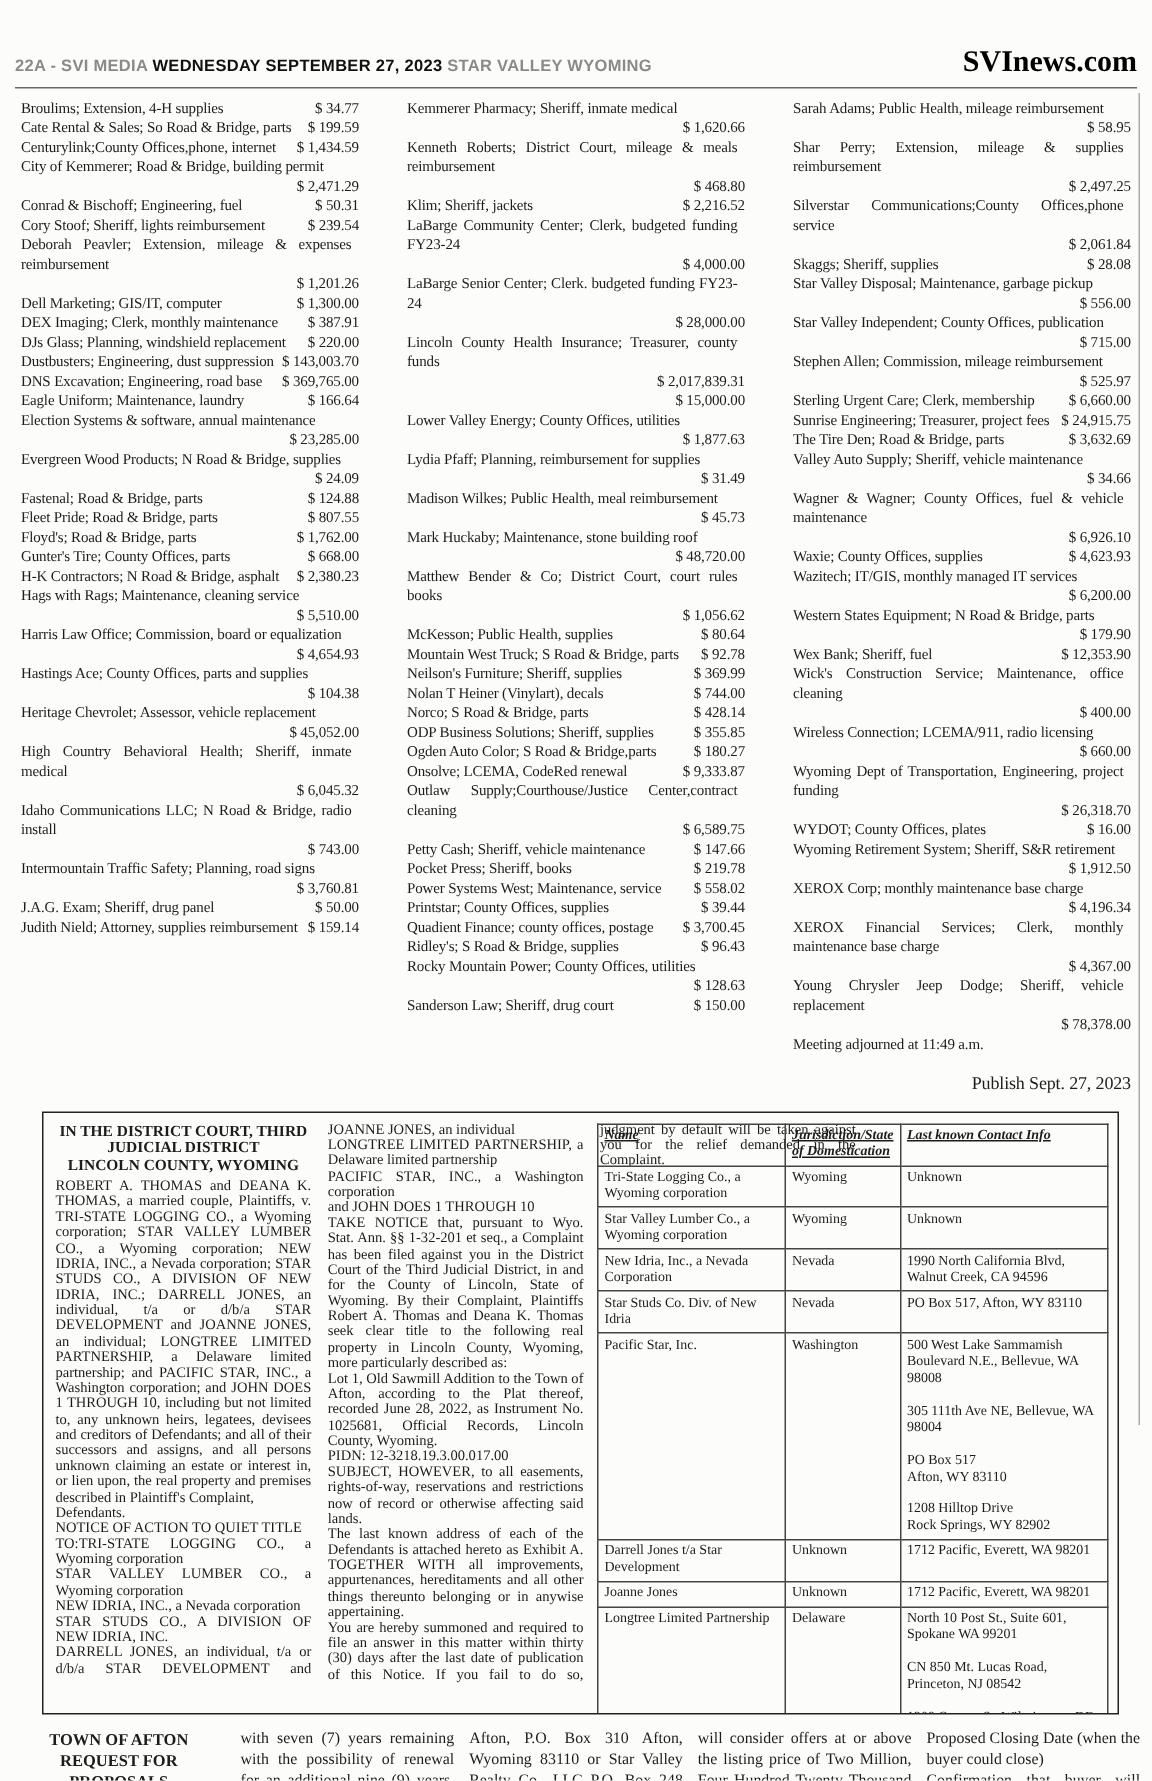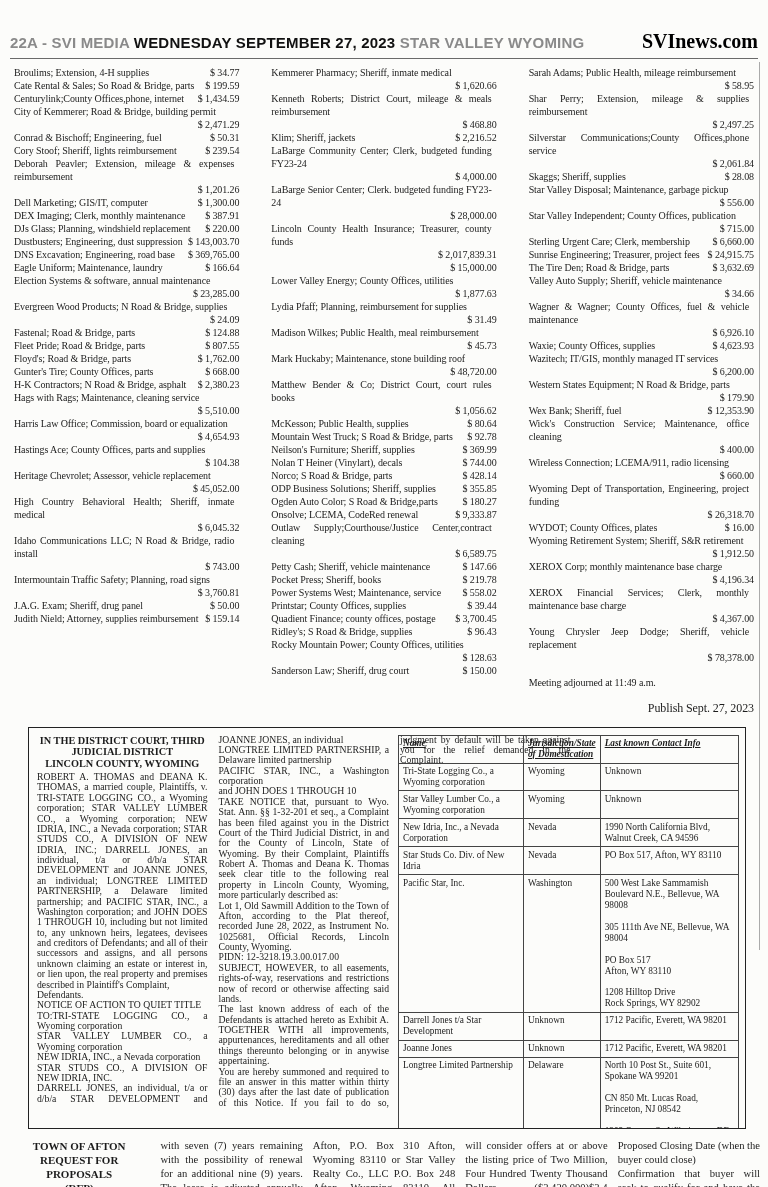--- a/index.html
+++ b/index.html
@@ -9,33 +9,33 @@
     background:#fcfcfa; color:#1c1c1c;
     font-family:"Liberation Serif", serif;
   }
   
   .masthead {
     margin:30px 10px 0 10px; padding-bottom:5px;
     display:flex; justify-content:space-between; align-items:baseline;
     border-bottom:1.5px solid #6a6a6a;
     font-family:"Liberation Sans", sans-serif;
   }
-  .mh-left { font-size:15px; font-weight:700; letter-spacing:.2px; color:#8a8a8a; }
+  .mh-left { font-size:11px; font-weight:700; letter-spacing:.2px; color:#8a8a8a; }
   .mh-left .mh-date { color:#111; }
   .mh-site { font-family:"Liberation Serif", serif; font-size:20px; font-weight:700; color:#000; }
   
   .expenses {
     display:flex; gap:32px; padding:7px 14px 0 14px;
     font-size:10px; line-height:1.3; letter-spacing:-0.1px;
   }
   .exp-col { flex:1 1 0; min-width:0; }
   .exp { display:flex; flex-wrap:wrap; align-items:flex-end; }
   .exp .d { flex:1 1 auto; text-align:justify; padding-right:5px; }
   .exp .a { margin-left:auto; white-space:nowrap; }
-  .adjourned { margin-top:12px; }
+  .adjourned { margin-top:0; }
   .pub-right { margin-top:12px; font-weight:400; text-align:right; font-size:12px; }
   
   .notice-box {
     margin:10px 22px 0 28px; border:1.5px solid #222;
     padding:7px 6px 18px 8px; display:flex; gap:9px; height:402px; overflow:hidden;
   }
   .notice-text {
     width:352px; flex:0 0 352px; height:100%;
     column-count:2; column-gap:11px; column-fill:auto;
     font-size:9.7px; line-height:1.07; text-align:justify;
@@ -396,20 +396,24 @@
         <div class="exp">
           <span class="d">Star Valley Disposal; Maintenance, garbage pickup</span>
           <span class="a">$ 556.00</span>
         </div>
 
         <div class="exp">
           <span class="d">Star Valley Independent; County Offices, publication</span>
           <span class="a">$ 715.00</span>
         </div>
 
+        <div class="exp">
+          <span class="d">Stephen Allen; Commission, mileage reimbursement</span>
+          <span class="a">$ 525.97</span>
+        </div>
 
         <div class="exp">
           <span class="d">Sterling Urgent Care; Clerk, membership</span>
           <span class="a">$ 6,660.00</span>
         </div>
 
         <div class="exp">
           <span class="d">Sunrise Engineering; Treasurer, project fees</span>
           <span class="a">$ 24,915.75</span>
         </div>

